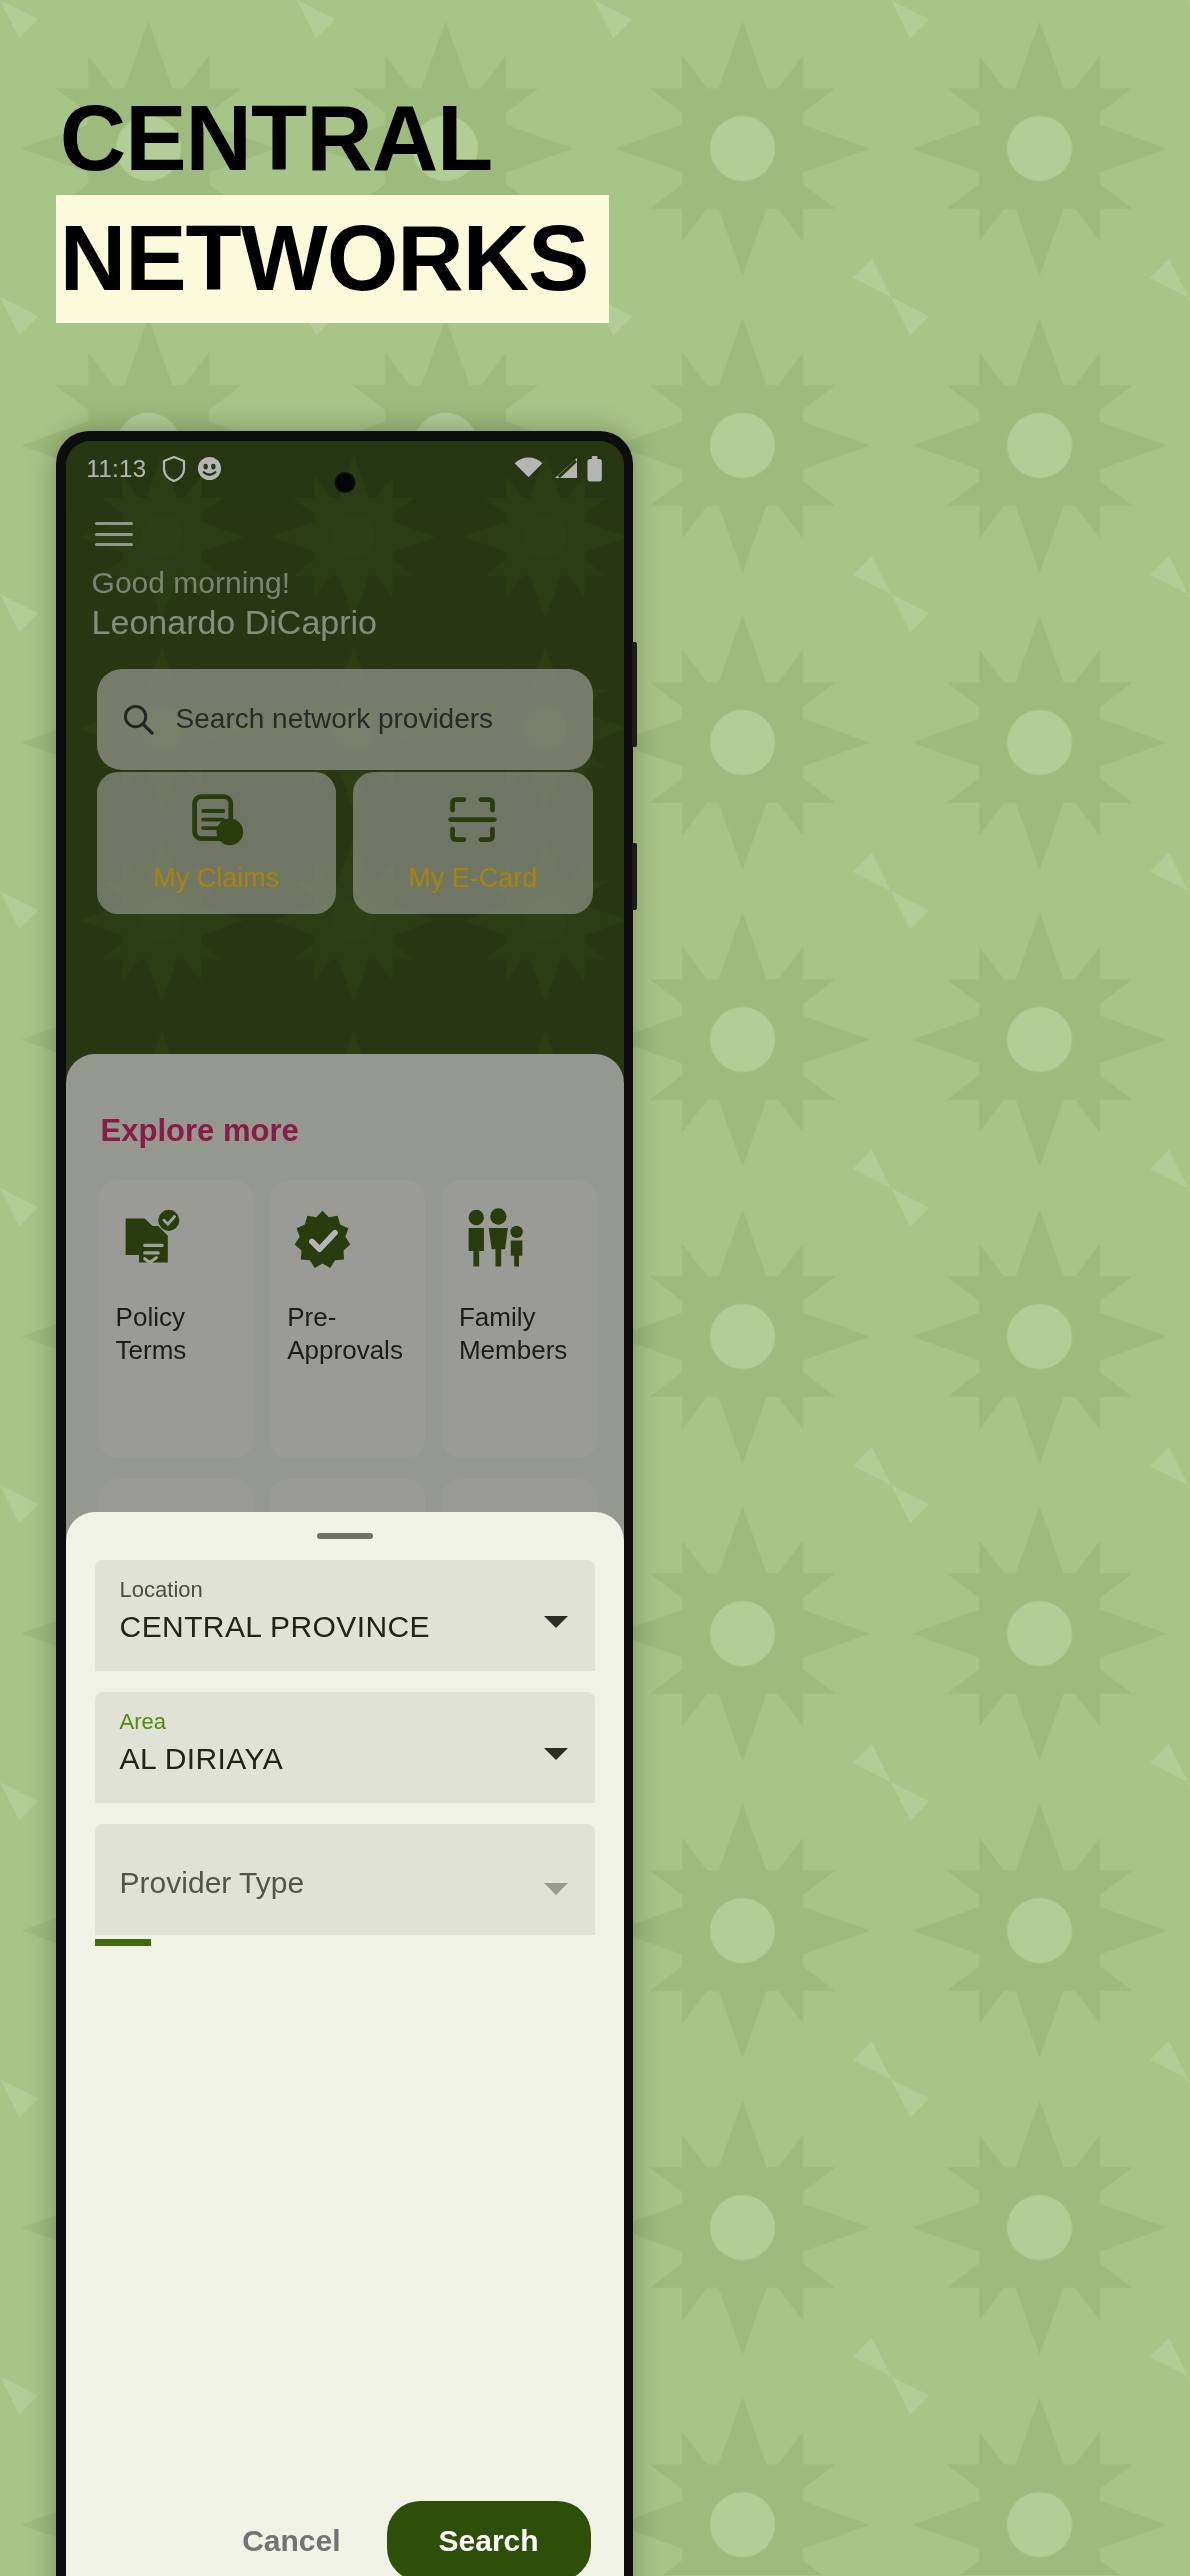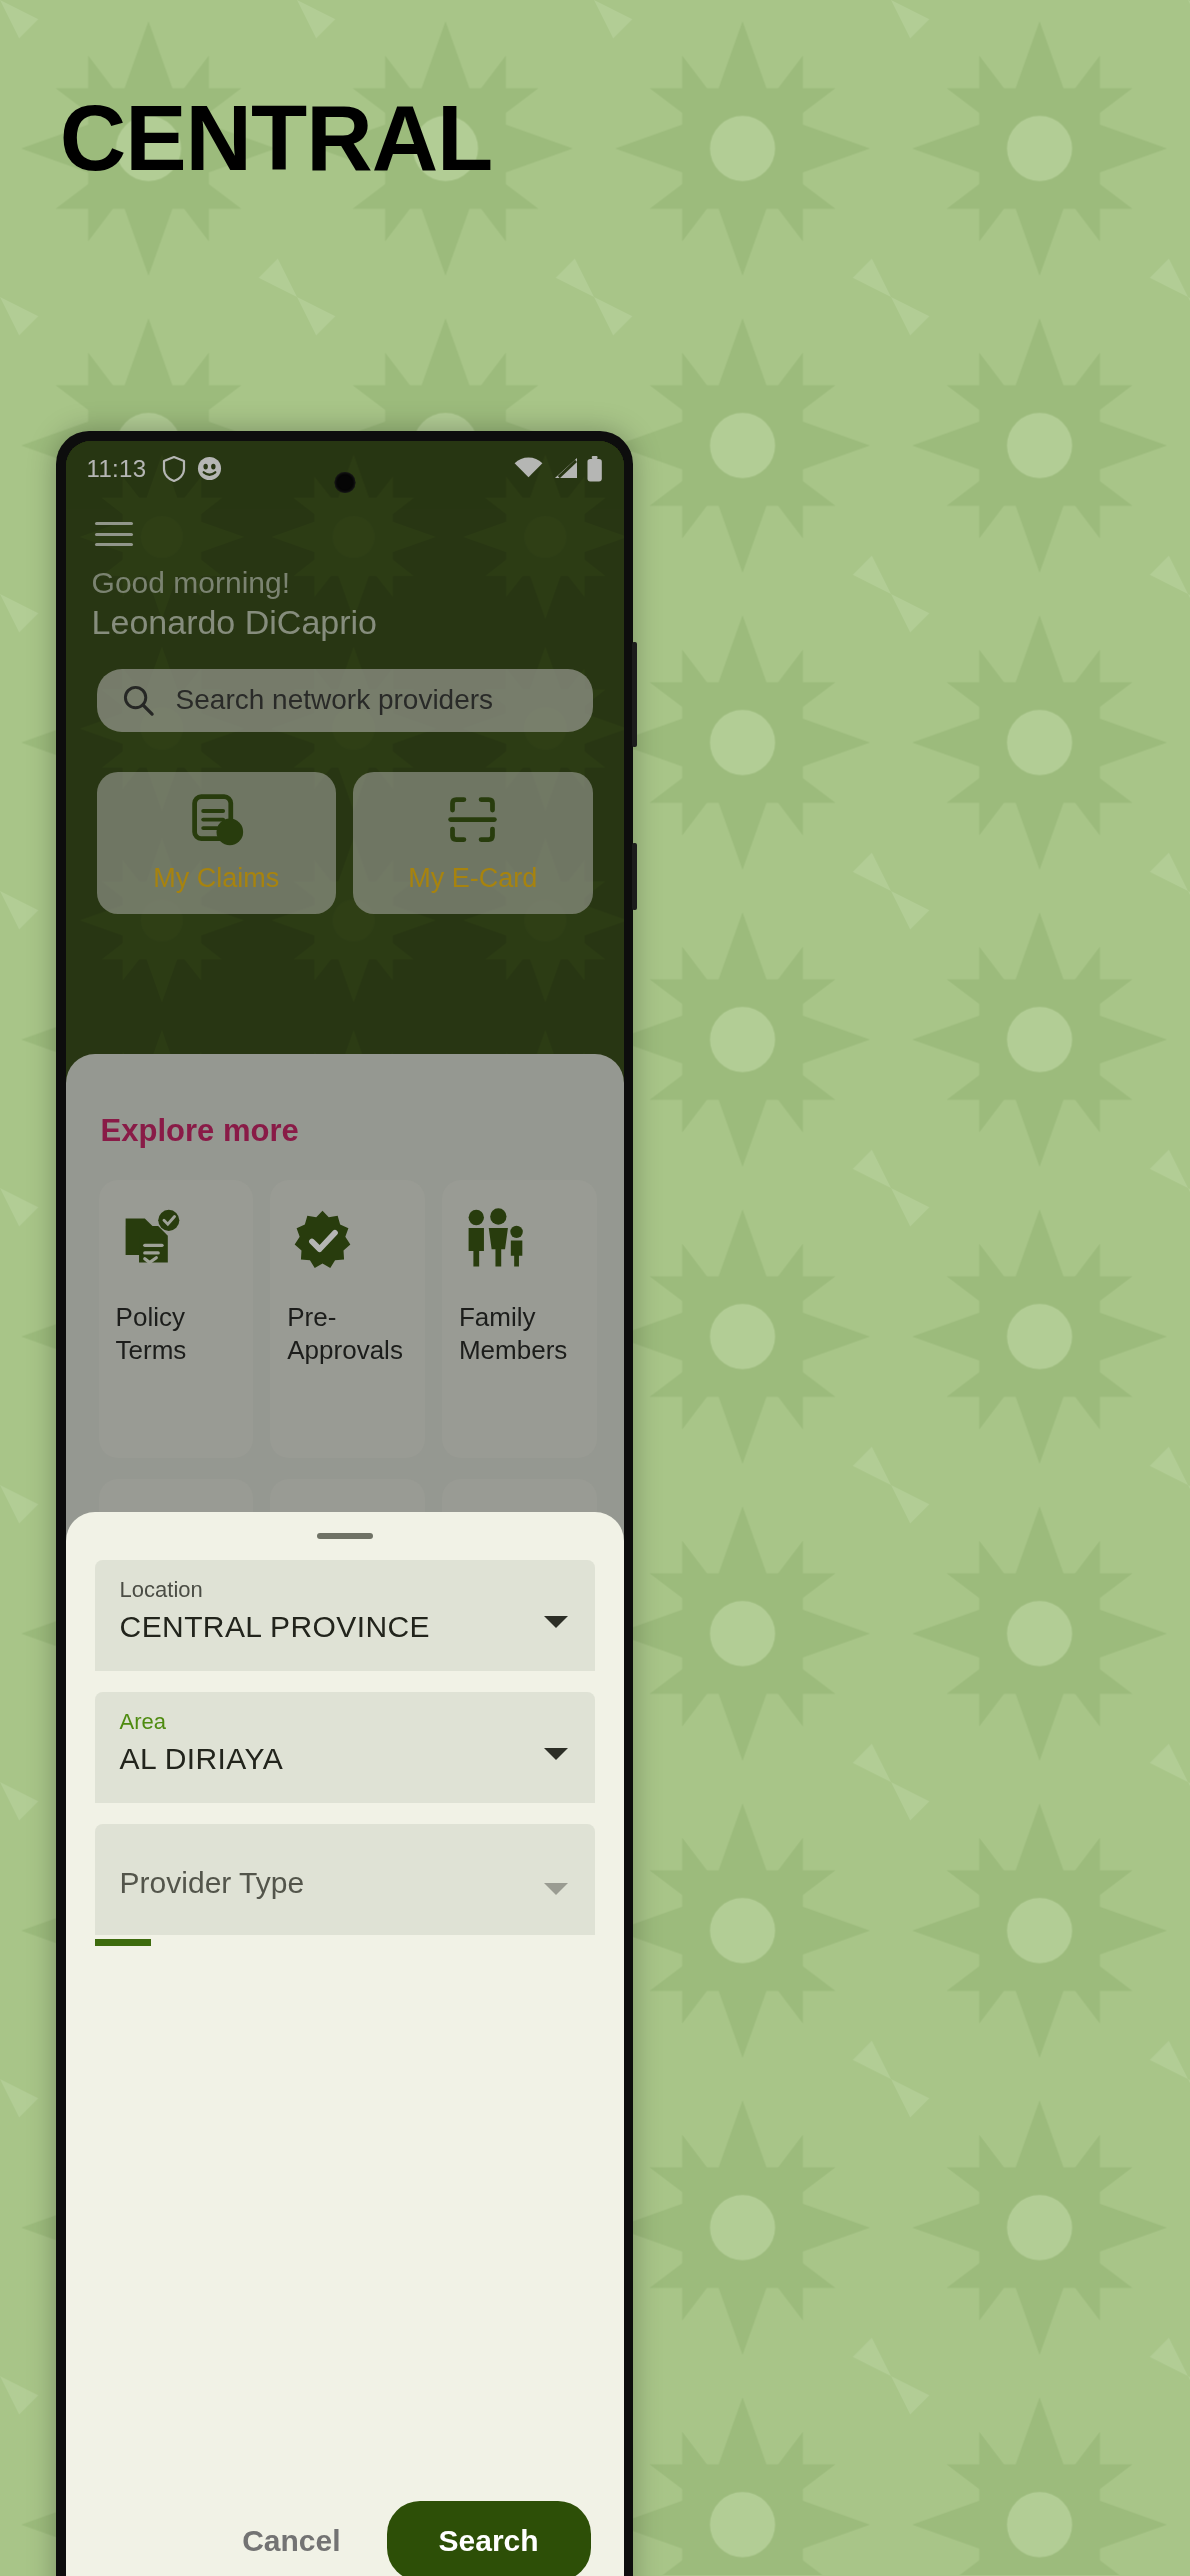--- a/index.html
+++ b/index.html
@@ -109,21 +109,21 @@
   #greeting {
     position:absolute; left:26px; top:123px; z-index:20;
   }
   #greet-line { font-size:30px; color:#a9b49c; line-height:1.25; }
   #user-name  { font-size:34px; color:#b9c2ad; line-height:1.25; }
 
   
   #searchbar {
     position:absolute;
     left:31px; top:228px;
-    width:496px; height:63px;
+    width:496px; height:101px;
     background:rgba(232,232,226,0.62);
     border-radius:25px;
     display:flex; align-items:center;
     padding:0 25px;
     gap:21px;
     z-index:20;
   }
   #search-ph { font-size:28px; color:#2f2f2f; }
 
   
@@ -281,20 +281,21 @@
           <polygon points="0,0 40,20 20,40"></polygon>
           <polygon points="310,310 270,290 290,270"></polygon>
         </g>
       </pattern>
     </defs>
     <rect width="1242" height="2688" fill="url(#pstar)"></rect>
   </svg>
 
   <div id="headline">
     <span class="hl-line" id="hl1">CENTRAL</span>
+    <span class="hl-line" id="hl2">NETWORKS</span>
   </div>
 
   <div id="phone">
     <div class="side-btn" style="top:211px;height:105px;"></div>
     <div class="side-btn" style="top:412px;height:67px;"></div>
 
     <div id="screen">
       <div id="camera"></div>
 
       <div id="app-header">

